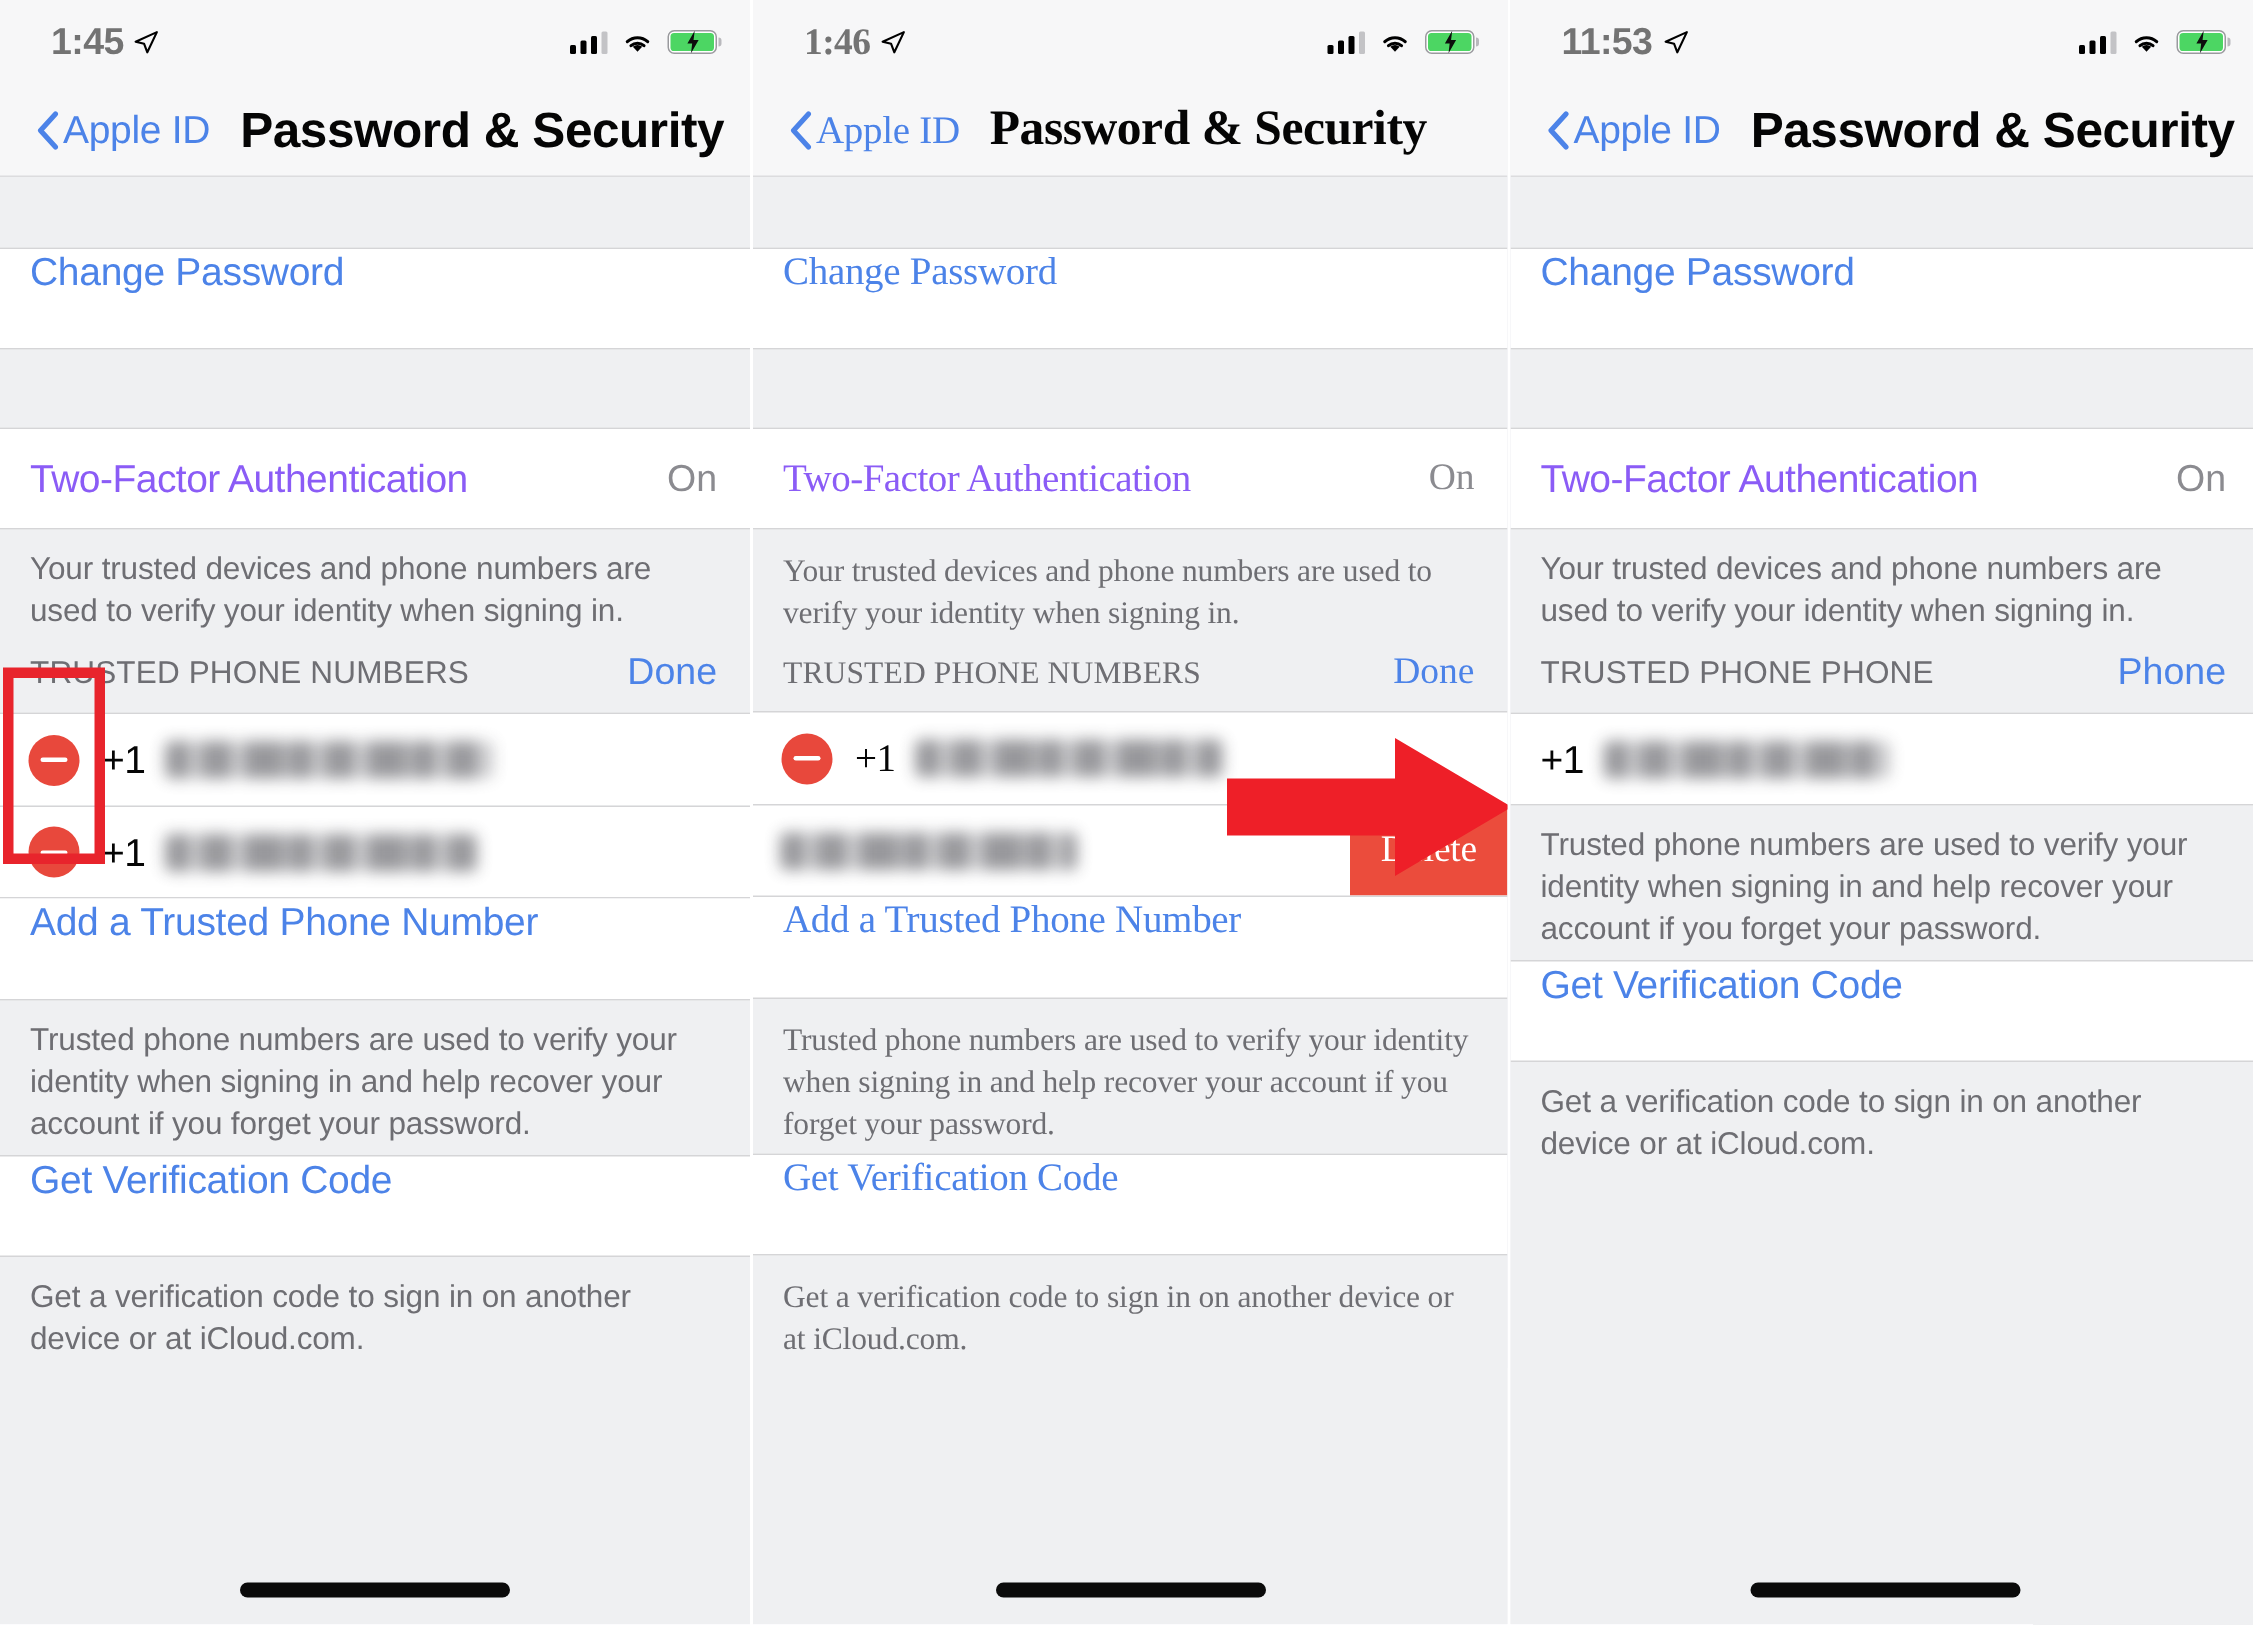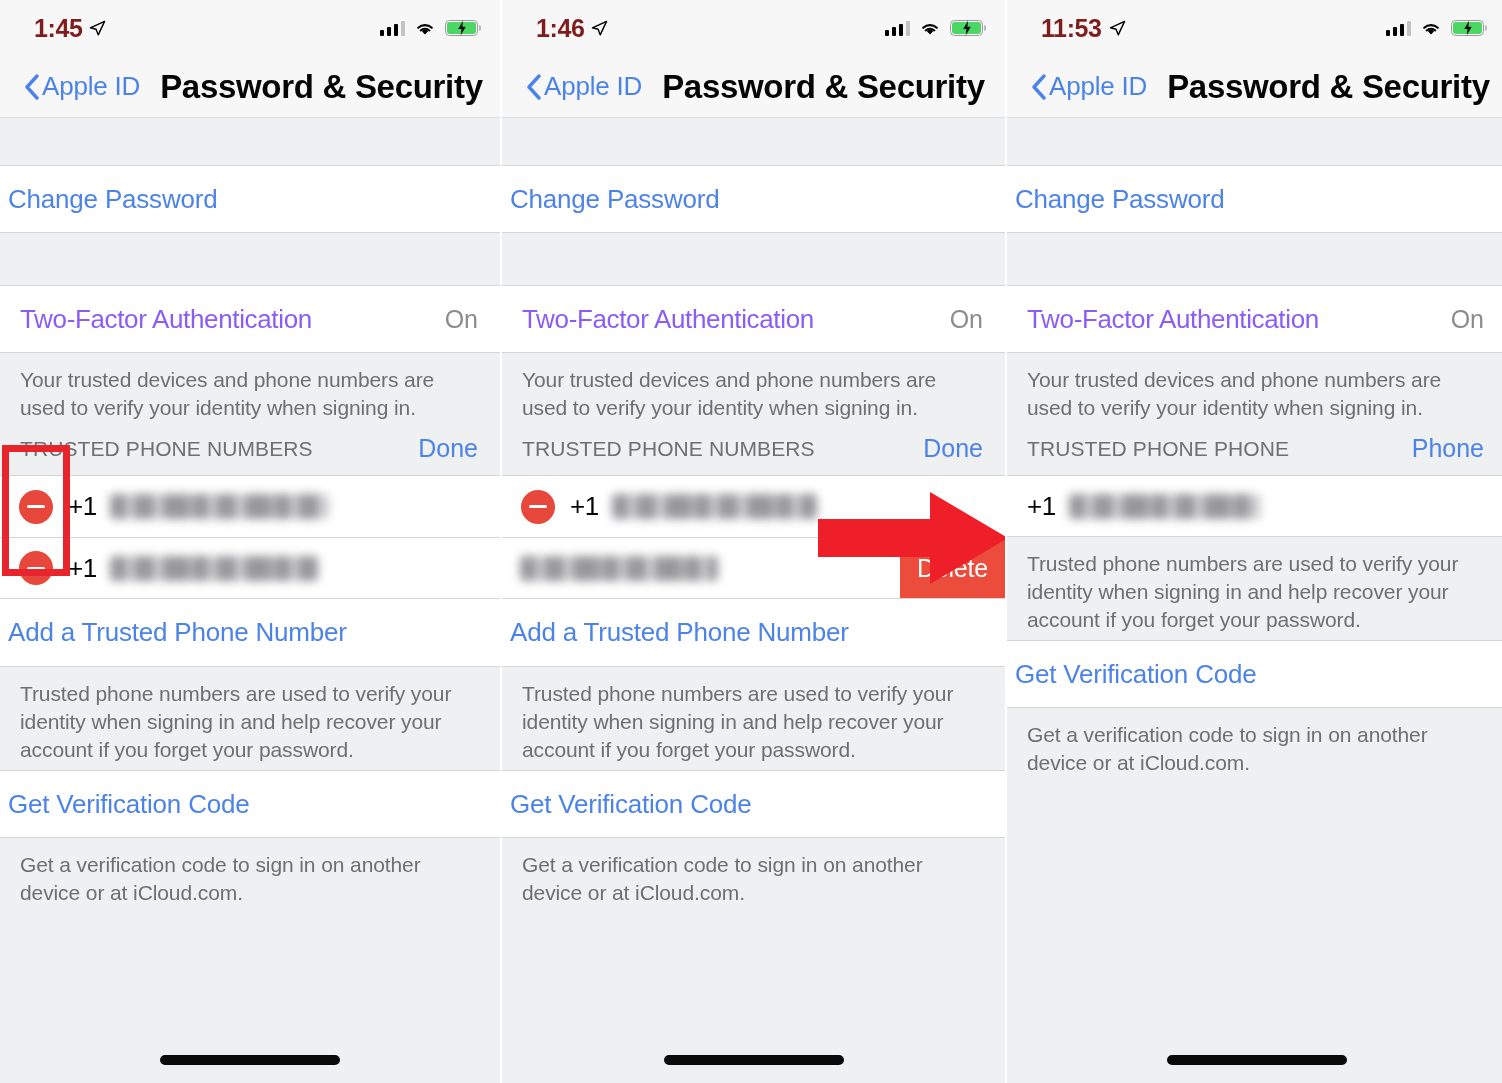--- a/index.html
+++ b/index.html
@@ -22,21 +22,21 @@
     overflow: hidden;
   }
   .panel {
     position: relative;
     width: 500px;
     height: 1083px;
     background: #eff0f2;
     overflow: hidden;
     flex: 0 0 auto;
   }
-  .panel.p2 { width: 503px; }
+  .panel.p2 { width: 503px; font-family: Liberation Serif, serif; }
   .panel.p3 { width: 499px; }
   .panel-sep {
     flex: 0 0 auto;
     width: 0px;
     height: 1083px;
     border-left: 2px solid #ffffff;
     background: #ffffff;
   }
 
   
@@ -51,21 +51,21 @@
     box-sizing: border-box;
   }
   .sb-left {
     display: flex;
     align-items: center;
     gap: 7px;
   }
   .sb-time {
     font-size: 25px;
     font-weight: bold;
-    color: #7f1d1d;
+    color: #737373;
     letter-spacing: -0.4px;
     line-height: 1;
   }
   .loc-arrow {
     display: block;
     width: 17px;
     height: 17px;
   }
   .sb-right {
     display: flex;
@@ -178,22 +178,22 @@
     box-sizing: border-box;
   }
   .cell.bordered {
     border-top: 1px solid #d5d5d7;
     border-bottom: 1px solid #d5d5d7;
   }
   .cell.bordered-bottom { border-bottom: 1px solid #d5d5d7; }
   .link-cell {
     height: 68px;
     display: flex;
-    align-items: center;
-    padding-left: 8px;
+    align-items: flex-start;
+    padding-left: 20px;
     cursor: pointer;
   }
   .link-text {
     font-size: 26px;
     color: #4c83e8;
     letter-spacing: -0.2px;
   }
   .value-cell {
     height: 68px;
     display: flex;

